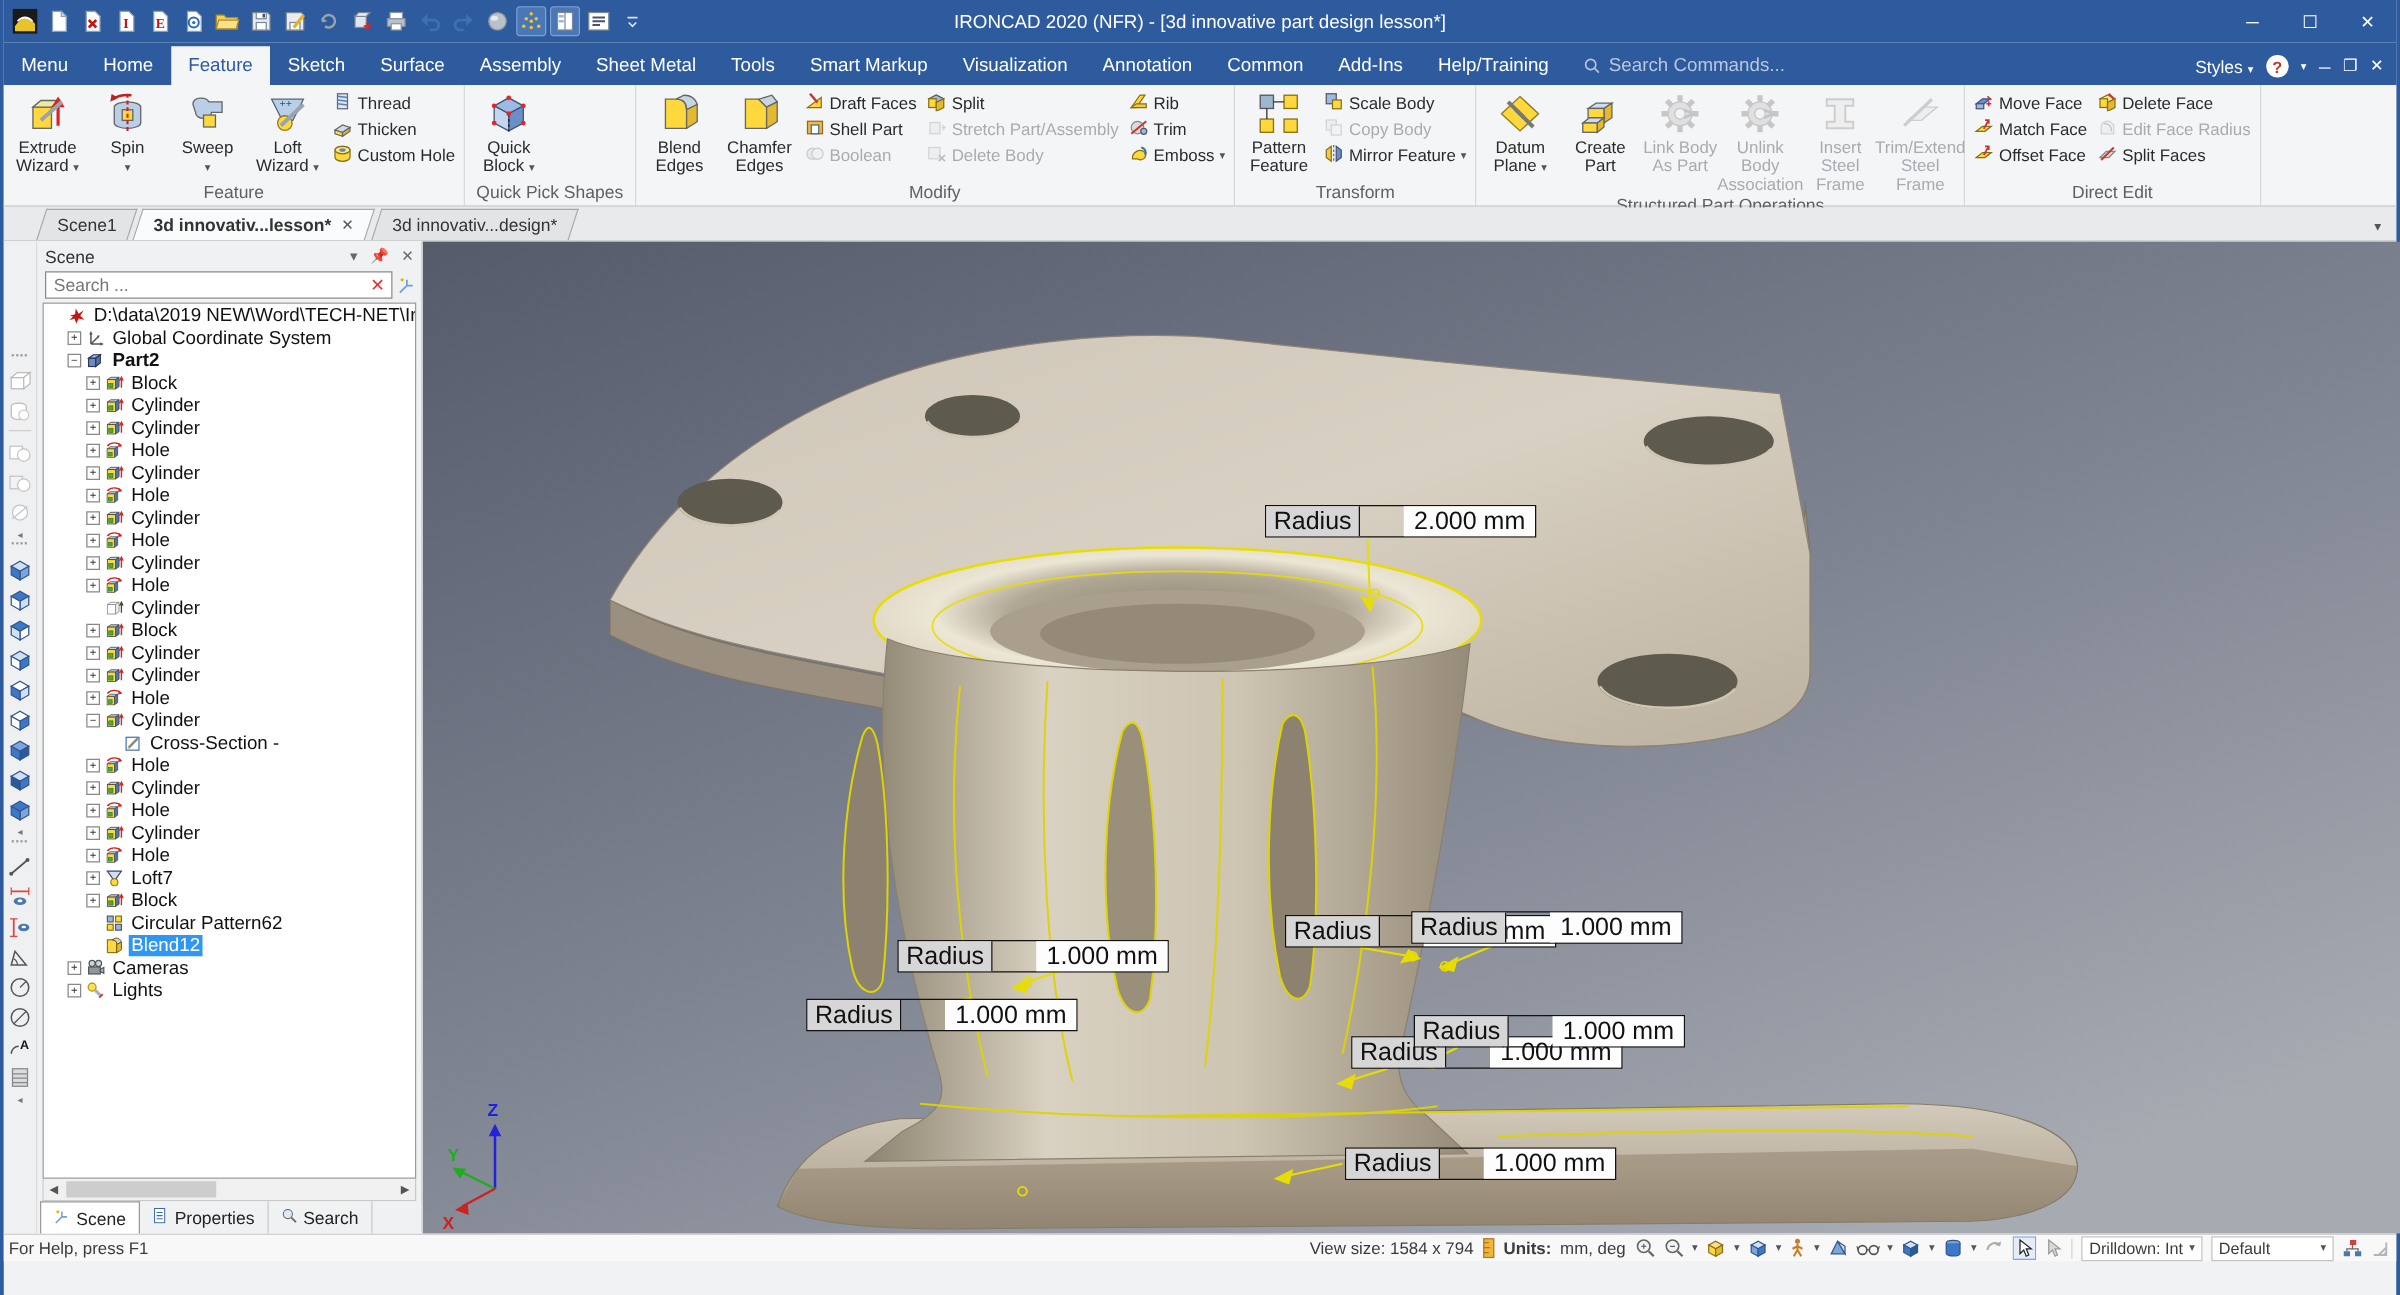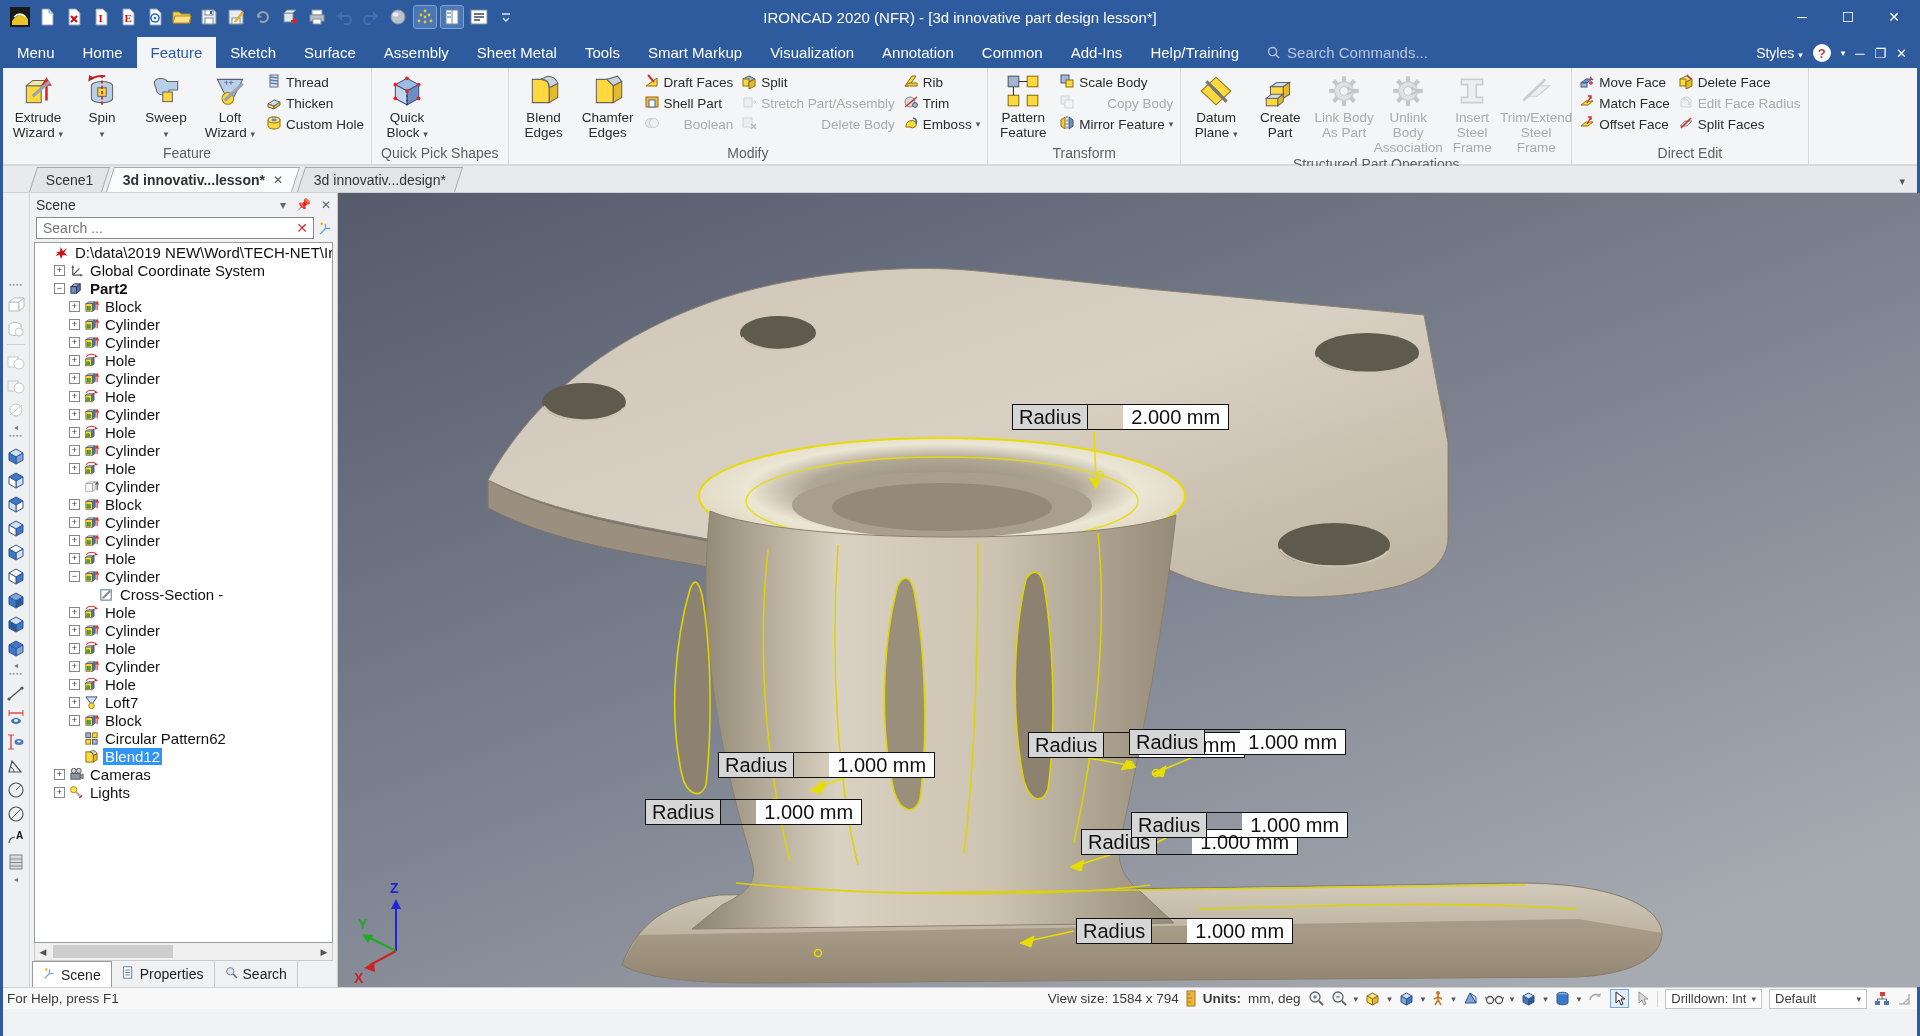--- a/index.html
+++ b/index.html
@@ -27,21 +27,21 @@
   .rgroup{display:flex;flex-direction:column;border-right:1px solid #d8d9db;padding:0 3px;}
   .rg-content{flex:1;display:flex;align-items:flex-start;padding-top:2px;}
   .rg-label{text-align:center;color:#5e6063;font-size:14px;padding:1px 6px 3px;}
   .bigbtn{width:64px;display:flex;flex-direction:column;align-items:center;font-size:13.5px;color:#2b2b2b;
     line-height:15px;text-align:center;padding-top:2px;}
   .bigbtn .bicon{height:38px;display:flex;align-items:center;}
   .bigbtn.disabled{color:#a9abae;}
   .bigbtn.disabled svg{filter:grayscale(1) opacity(.45);}
   .scol{display:flex;flex-direction:column;justify-content:flex-start;padding:3px 4px 0 4px;gap:3px;}
   .sbtn{display:flex;align-items:center;gap:4px;font-size:13.5px;color:#2b2b2b;height:18px;white-space:nowrap;}
-  .sbtn.disabled{color:#a9abae;justify-content:space-between;}
+  .sbtn.disabled{color:#a9abae;}
   .sbtn.disabled svg{filter:grayscale(1) opacity(.45);}
   .darr{font-size:9px;color:#555;}
   .bigbtn .darr{color:#555;}
   
   .doctabs{height:26px;background:#e9eaec;display:flex;align-items:flex-end;padding-left:30px;flex:none;border-bottom:1px solid #cfd0d2;}
   .dtab{height:24px;display:flex;align-items:center;padding:0 12px;font-size:14px;color:#333;
     border:1px solid #a9aaab;border-bottom:none;transform:skewX(-18deg);background:#e3e4e6;margin-right:4px;}
   .dtab>span{transform:skewX(18deg);display:flex;align-items:center;gap:8px;}
   .dtab.active{background:#fafbfc;font-weight:bold;}
   .dtab .x{font-size:12px;color:#555;}

